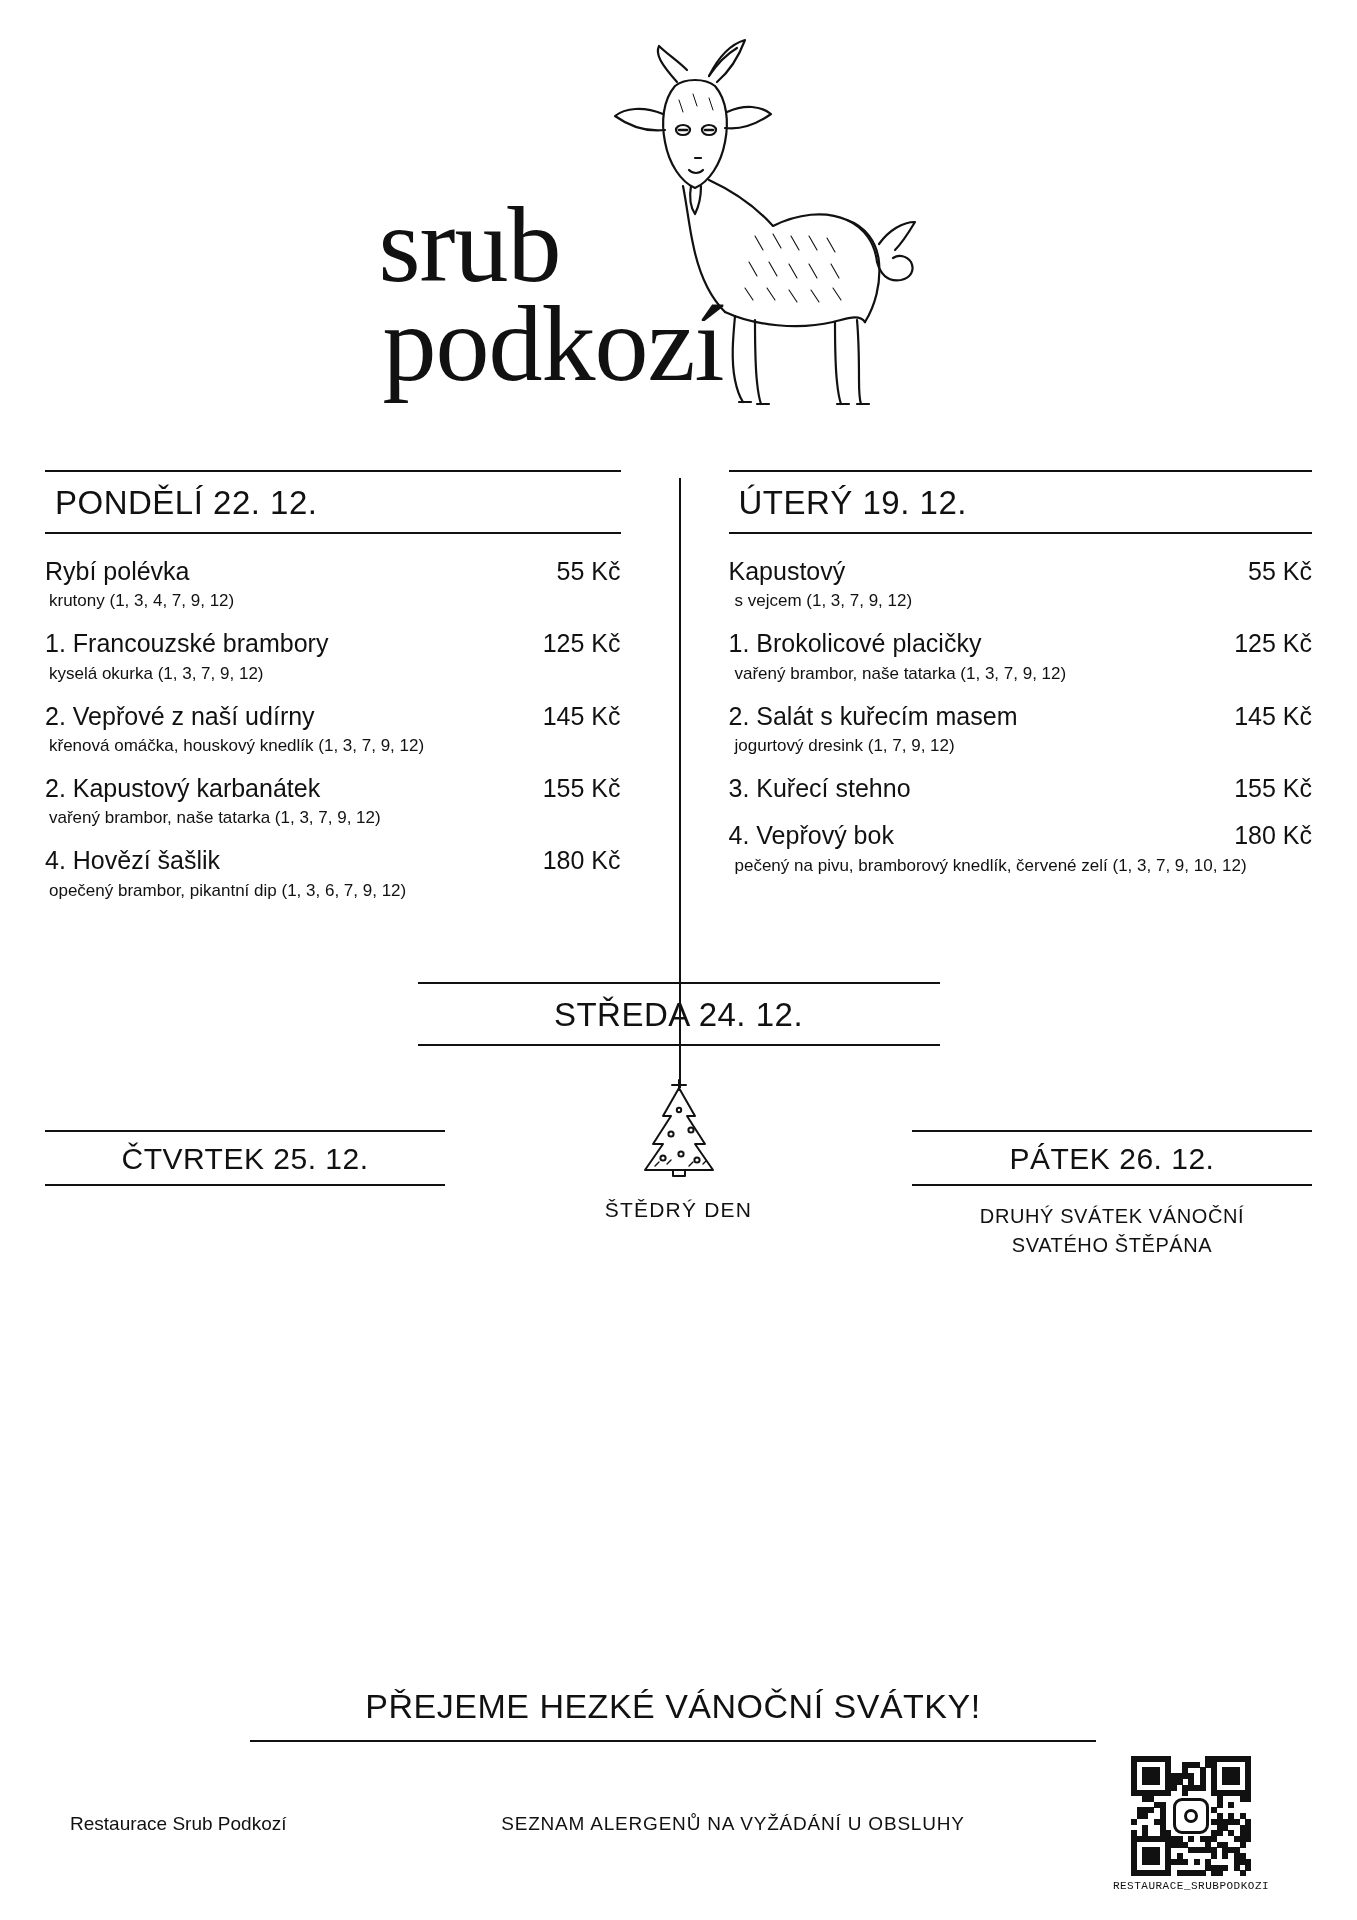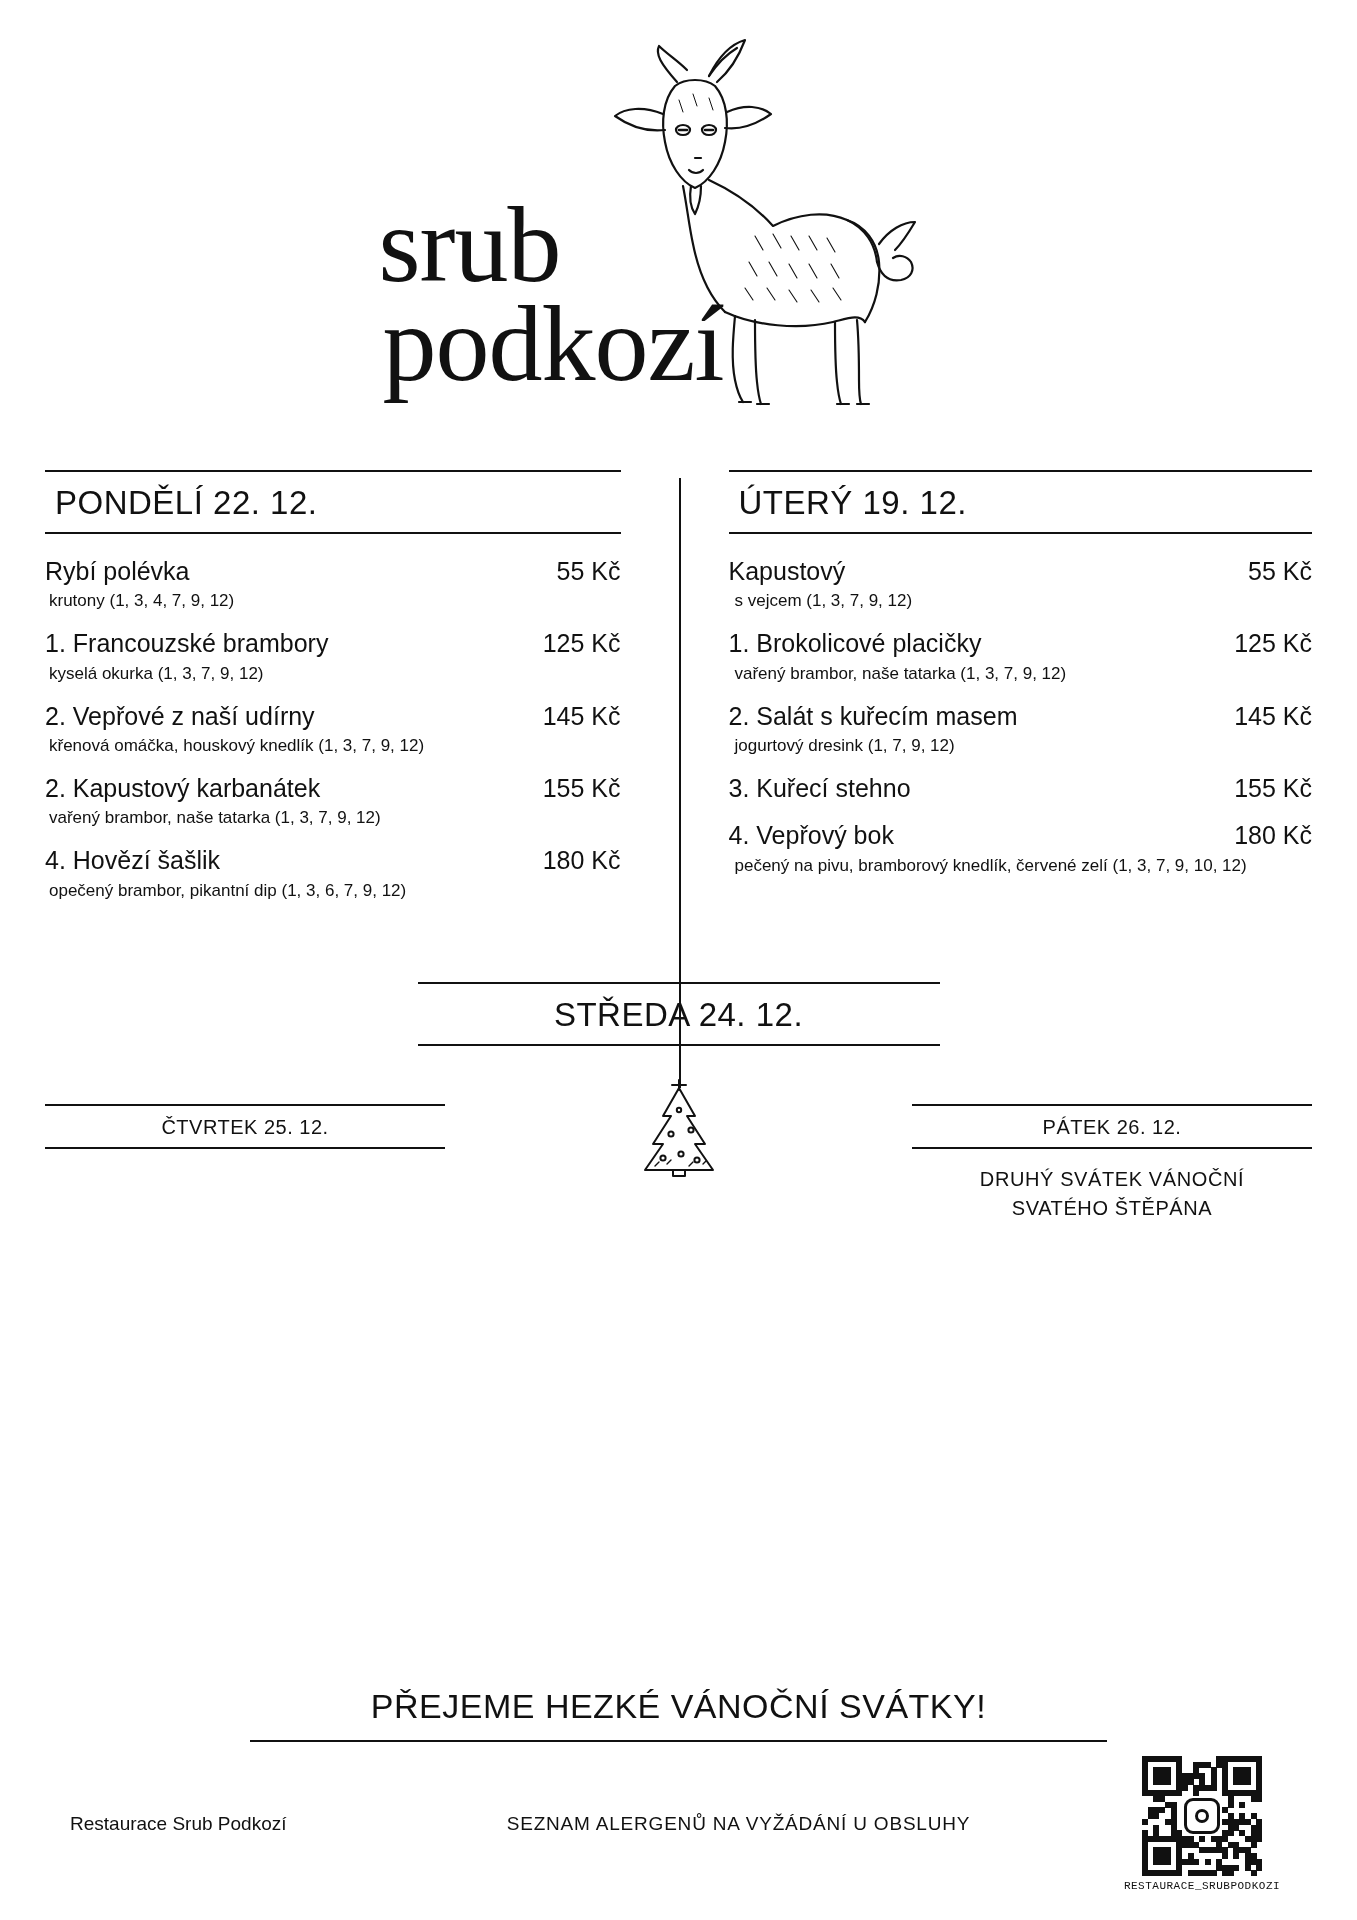--- a/index.html
+++ b/index.html
@@ -152,35 +152,35 @@
   .holiday-col {
     width: 400px;
     text-align: center;
   }
   .holiday-head {
     border-top: 2px solid #111;
     border-bottom: 2px solid #111;
     padding: 10px 0 8px 0;
   }
   .holiday-title {
-    font-size: 20px;
+    font-size: 30px;
     letter-spacing: 0.5px;
   }
   .holiday-sub {
     font-size: 20px;
     line-height: 1.45;
     margin-top: 16px;
     letter-spacing: 0.6px;
   }
 
   
   .footer {
     position: absolute;
     left: 0;
-    right: 0;
+    right: 11px;
     bottom: 28px;
   }
   .greeting {
     text-align: center;
     font-size: 34px;
     letter-spacing: 0.5px;
     padding-bottom: 14px;
     margin: 0 250px 0 250px;
     border-bottom: 2px solid #111;
   }
@@ -404,20 +404,21 @@
         <circle cx="52" cy="62" r="2.6"></circle>
         <circle cx="72" cy="58" r="2.6"></circle>
         <circle cx="44" cy="86" r="2.6"></circle>
         <circle cx="62" cy="82" r="2.6"></circle>
         <circle cx="78" cy="88" r="2.6"></circle>
         <circle cx="60" cy="38" r="2.2"></circle>
         <path d="M36 94 l4 -4 M48 92 l4 -4 M70 94 l4 -4 M84 92 l3 -3" stroke-width="1.4"></path>
       </g>
     </svg>
   </div>
+  <div class="wed-sub">ŠTĚDRÝ DEN</div>
 </div>
 
 <div class="holiday-row">
   <div class="holiday-col">
     <div class="holiday-head">
       <div class="holiday-title">ČTVRTEK 25. 12.</div>
     </div>
   </div>
 
   <div class="holiday-col">

